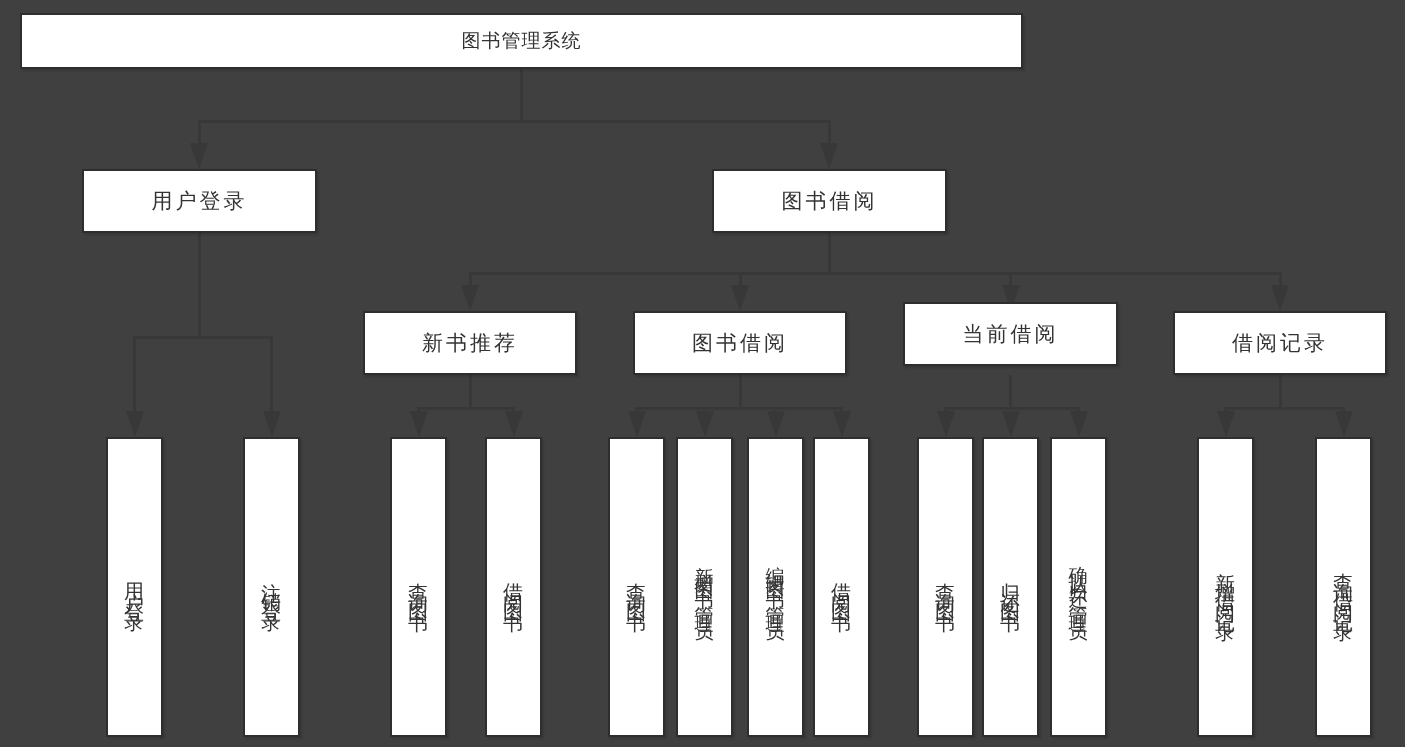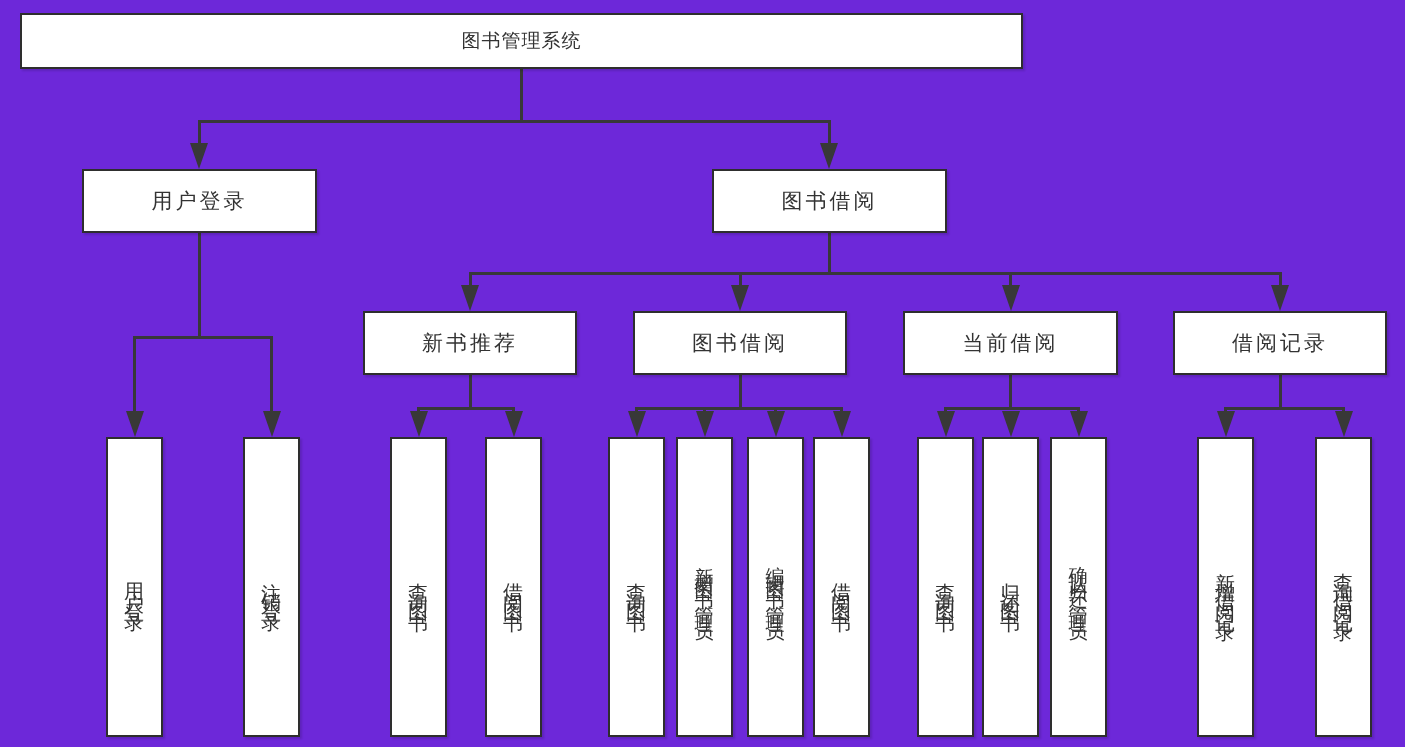--- a/index.html
+++ b/index.html
@@ -3,21 +3,21 @@
 <meta charset="utf-8">
 <style>
   :root{
     --line:#383838;
     --border:#2e2e2e;
     --text:#333333;
   }
   *{margin:0;padding:0;box-sizing:border-box}
   html,body{background:#ffffff}
   body{font-family:"Liberation Sans","DejaVu Sans",sans-serif}
-  .canvas{position:relative;width:1405px;height:747px;background:#6d28d9;overflow:hidden}
+  .canvas{position:relative;width:1405px;height:747px;background:#404040;overflow:hidden}
 
   
   .hbox{
     position:absolute;
     background:#fff;
     border:2.5px solid var(--border);
     display:flex;align-items:center;justify-content:center;
     color:var(--text);
     font-size:21px;letter-spacing:3px;
     box-shadow:2px 2px 2px rgba(0,0,0,.14);
@@ -135,21 +135,21 @@
   <div class="hbox" style="left:712px;top:169px;width:235px;height:64px">
     <span>图书借阅</span>
   </div>
 
   <div class="hbox" style="left:633px;top:311px;width:214px;height:64px">
     <span>图书借阅</span>
   </div>
   <div class="hbox" style="left:363px;top:311px;width:214px;height:64px">
     <span>新书推荐</span>
   </div>
-  <div class="hbox" style="left:903px;top:311px;width:215px;height:64px">
+  <div class="hbox" style="left:903px;top:302px;width:215px;height:64px">
     <span>当前借阅</span>
   </div>
   <div class="hbox" style="left:1173px;top:311px;width:214px;height:64px">
     <span>借阅记录</span>
   </div>
 
   <div class="vbox" style="left:106px">
     <span class="vtext">用户登录</span>
   </div>
   <div class="vbox" style="left:243px">

